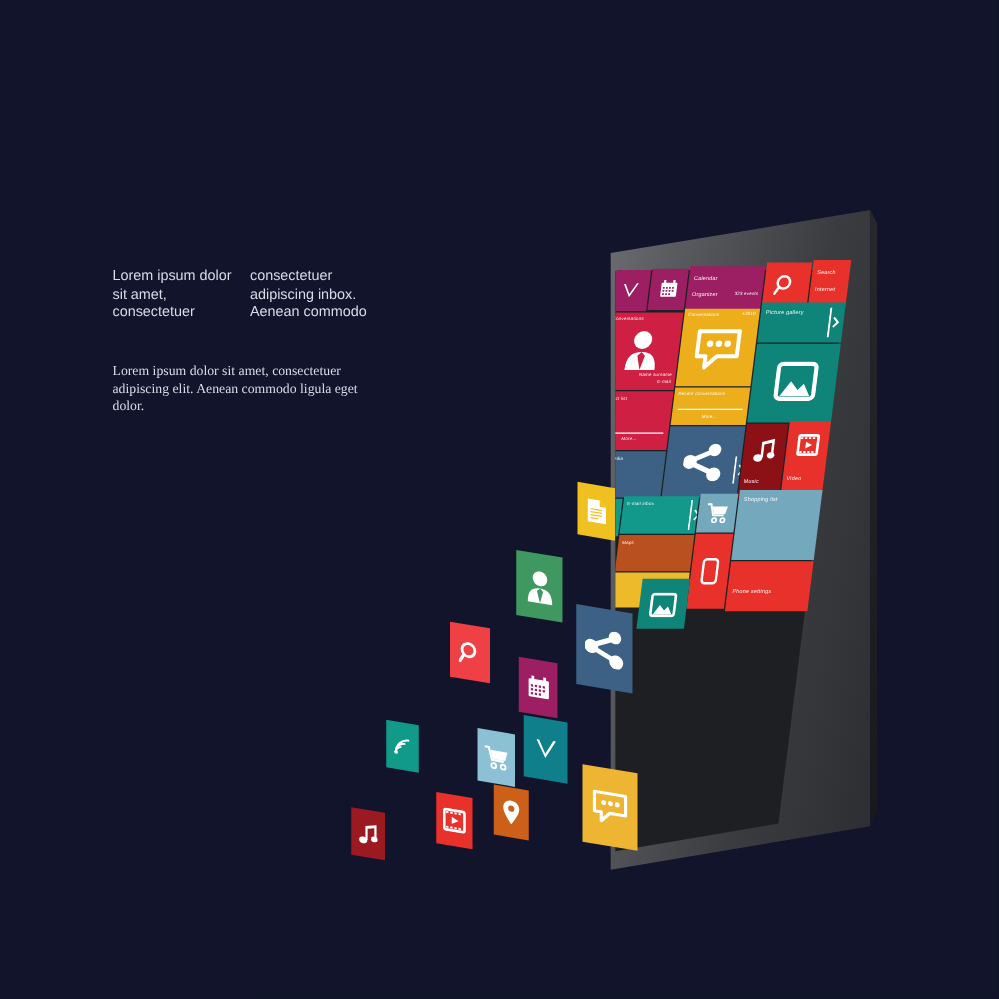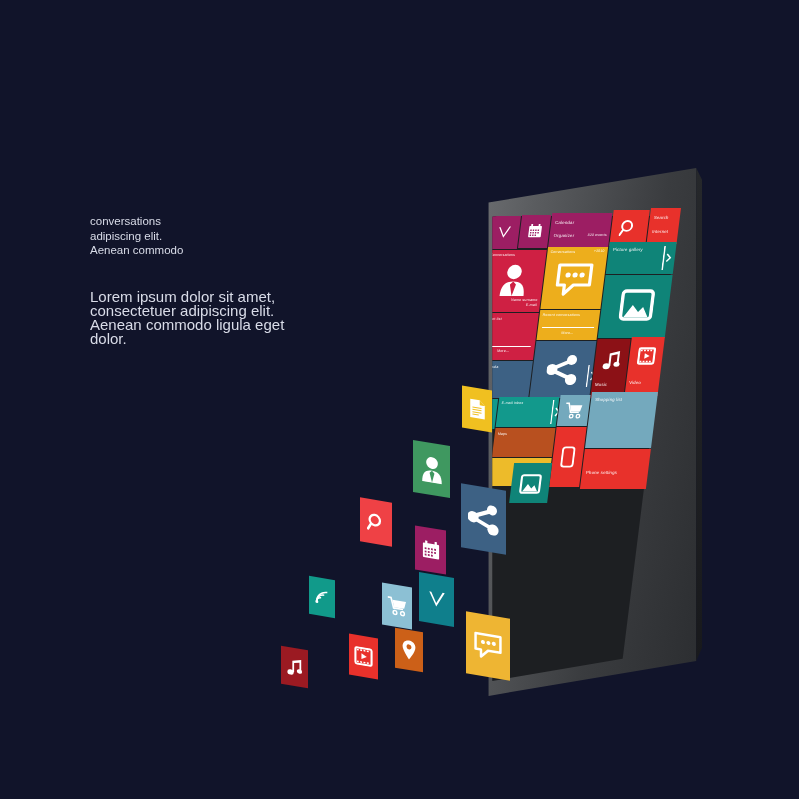--- a/index.html
+++ b/index.html
@@ -17,21 +17,21 @@
     font-size:20px;letter-spacing:.6px;color:#e8eaf2;font-weight:400;
     white-space:nowrap;
   }
   .cols{
     position:absolute;left:90px;top:214px;width:230px;
     display:flex;gap:10px;
   }
   .col{width:100px;font-size:11.5px;line-height:14.6px;color:#d9dce8;}
   .para{
     position:absolute;left:90px;top:290px;width:200px;
-    font-size:15px;line-height:14px;color:#d9dce8;
+    font-size:11px;line-height:14px;color:#d9dce8;font-family:Liberation Serif, serif;
   }
 
   
   .tablet{
     position:absolute;left:470px;top:168px;width:232px;height:530px;
   }
   .bezel{
     position:absolute;inset:0;
     background:linear-gradient(100deg,#6f7174 0%,#5a5c5f 22%,#3a3c3f 62%,#2b2d30 100%);
     clip-path:polygon(8.0% 6.5%, 97.5% 0.0%, 97.5% 93.0%, 8.0% 99.6%);
@@ -76,21 +76,22 @@
   svg{display:block;}
   .w{fill:#fff;}
 </style>
 </head>
 <body>
 
 <div id="stage">
 
 
   <div class="cols">
-    <div class="col">conversations adipiscing elit. Aenean commodo</div>
+    <div class="col">Lorem ipsum dolor sit amet, consectetuer</div>
+    <div class="col">consectetuer adipiscing inbox. Aenean commodo</div>
   </div>
 
   <div class="para">Lorem ipsum dolor sit amet, consectetuer adipiscing elit. Aenean commodo ligula eget dolor.</div>
 
   <div class="tablet">
     <div class="bezel"></div>
     <div class="bezel-edge"></div>
 
     <div class="screen">
       <div class="screen-inner">

